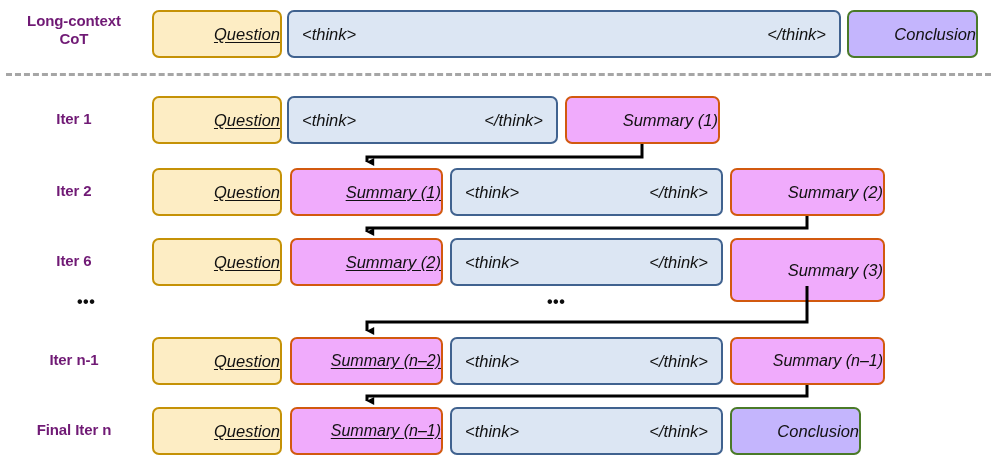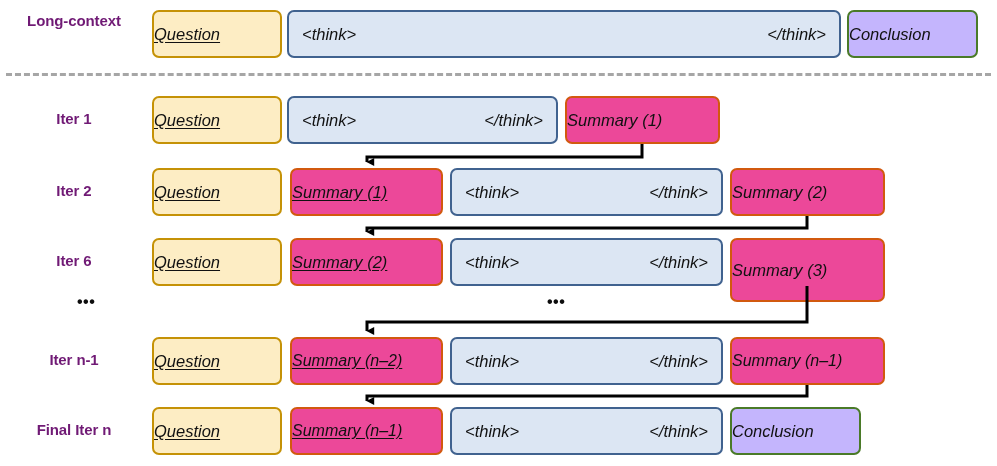--- a/index.html
+++ b/index.html
@@ -27,37 +27,37 @@
     position: absolute;
     border-radius: 7px;
     display: flex;
     align-items: center;
     font-style: italic;
     font-size: 16.5px;
     color: #111111;
     white-space: nowrap;
   }
   .box .lbl { display:inline-block; }
-  .box.center { justify-content: flex-start; }
+  .box.center { justify-content: flex-end; }
   .box.spread { justify-content: space-between; text-align: right; }
 
   
   .q {
     background: #fdedc4;
     border: 2.6px solid #c59206;
   }
   .q .lbl { text-decoration: underline; text-underline-offset: 2px; }
 
   .think {
     background: #dce6f3;
     border: 2.6px solid #40628f;
   }
 
   .sum {
-    background: #ec4899;
+    background: #f0abfc;
     border: 2.6px solid #d2590f;
   }
   .sum.in .lbl { text-decoration: underline; text-underline-offset: 2px; }
 
   .concl {
     background: #c4b5fd;
     border: 2.6px solid #4a7a28;
   }
 
   .divider {
@@ -79,20 +79,21 @@
     pointer-events: none;
   }
 </style>
 </head>
 <body>
 
 <div id="stage">
 
   <div class="row-label" style="left:6px; top:12px; width:136px;">
     <div>Long-context</div>
+    <div>CoT</div>
   </div>
 
   <div class="box q center" style="left:152px; top:10px; width:130px; height:48px;">
     <span class="lbl">Question</span>
   </div>
 
   <div class="box think spread" style="left:287px; top:10px; width:554px; height:48px; padding:0 13px;">
     <span class="lbl">&lt;think&gt;</span>
     <span class="lbl">&lt;/think&gt;</span>
   </div>

